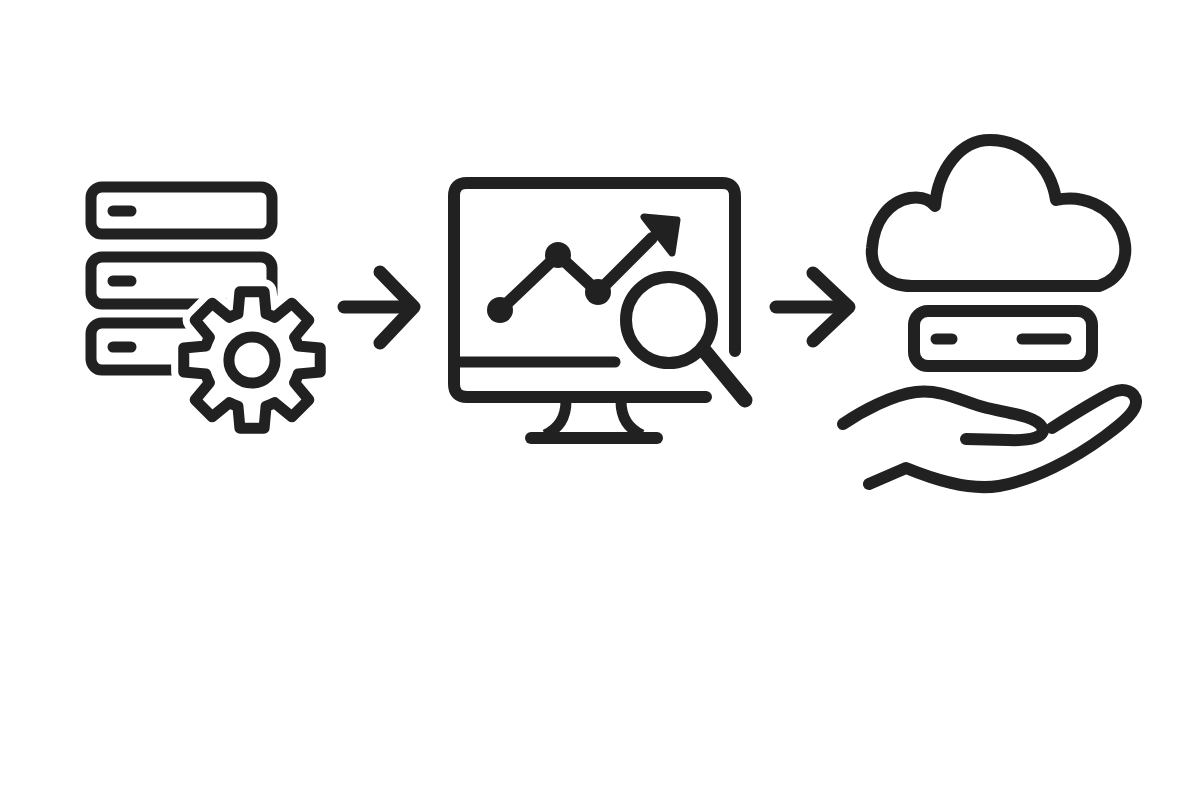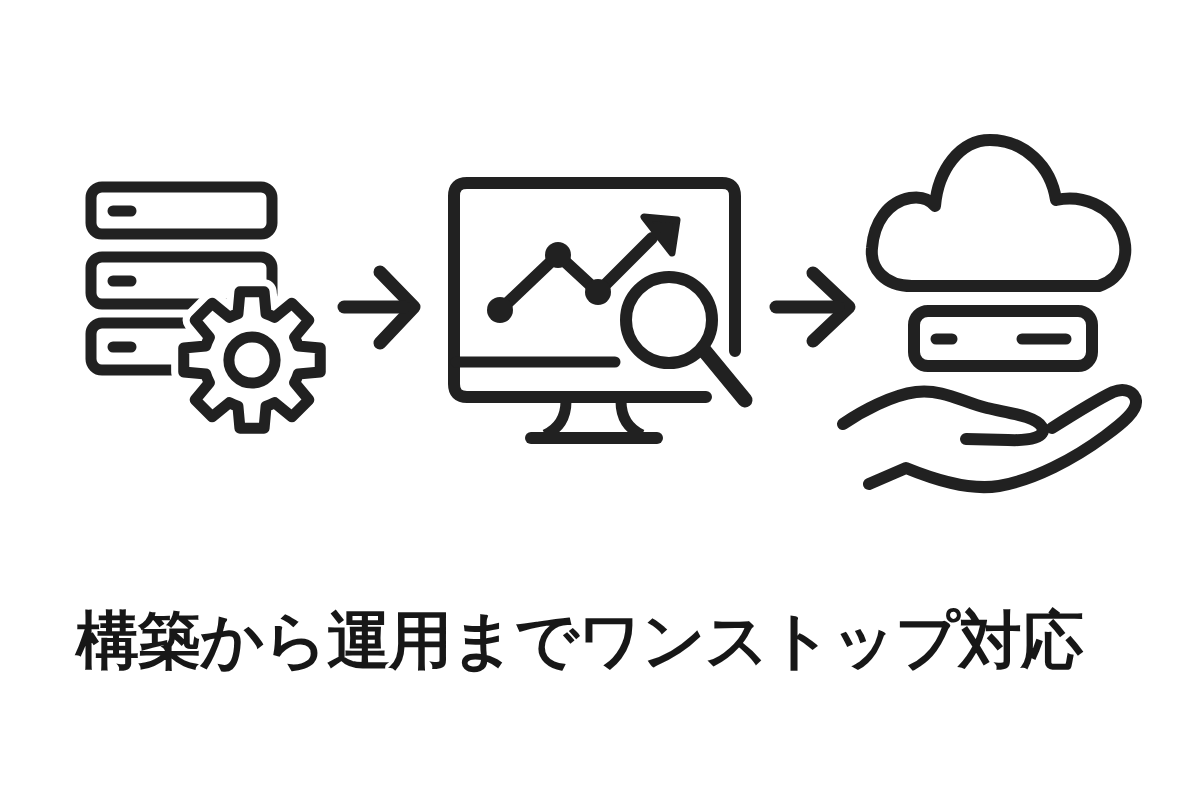--- a/index.html
+++ b/index.html
@@ -104,15 +104,14 @@
             <path d="M1022 339 h44"></path>
         </g>
       </g>
       <g class="s nf" stroke-width="12" stroke-linecap="round" stroke-linejoin="round">
         <path d="M843 424 C862 411 892 395 916 392 C944 389 962 402 987 408 C1008 413 1036 416 1042 427 C1047 437 1030 441 1008 440 L966 439"></path>
         <path d="M1052 428 C1074 414 1096 400 1113 392 C1125 387 1135 392 1136 401 C1137 411 1123 423 1105 436 C1074 459 1034 480 999 486 C968 491 933 479 906 468 L869 484"></path>
       </g>
     </svg>
   </div>
 
-  <div class="caption">構築から運用までワンストップ対応</div>
 
 </div>
 
 </body></html>

